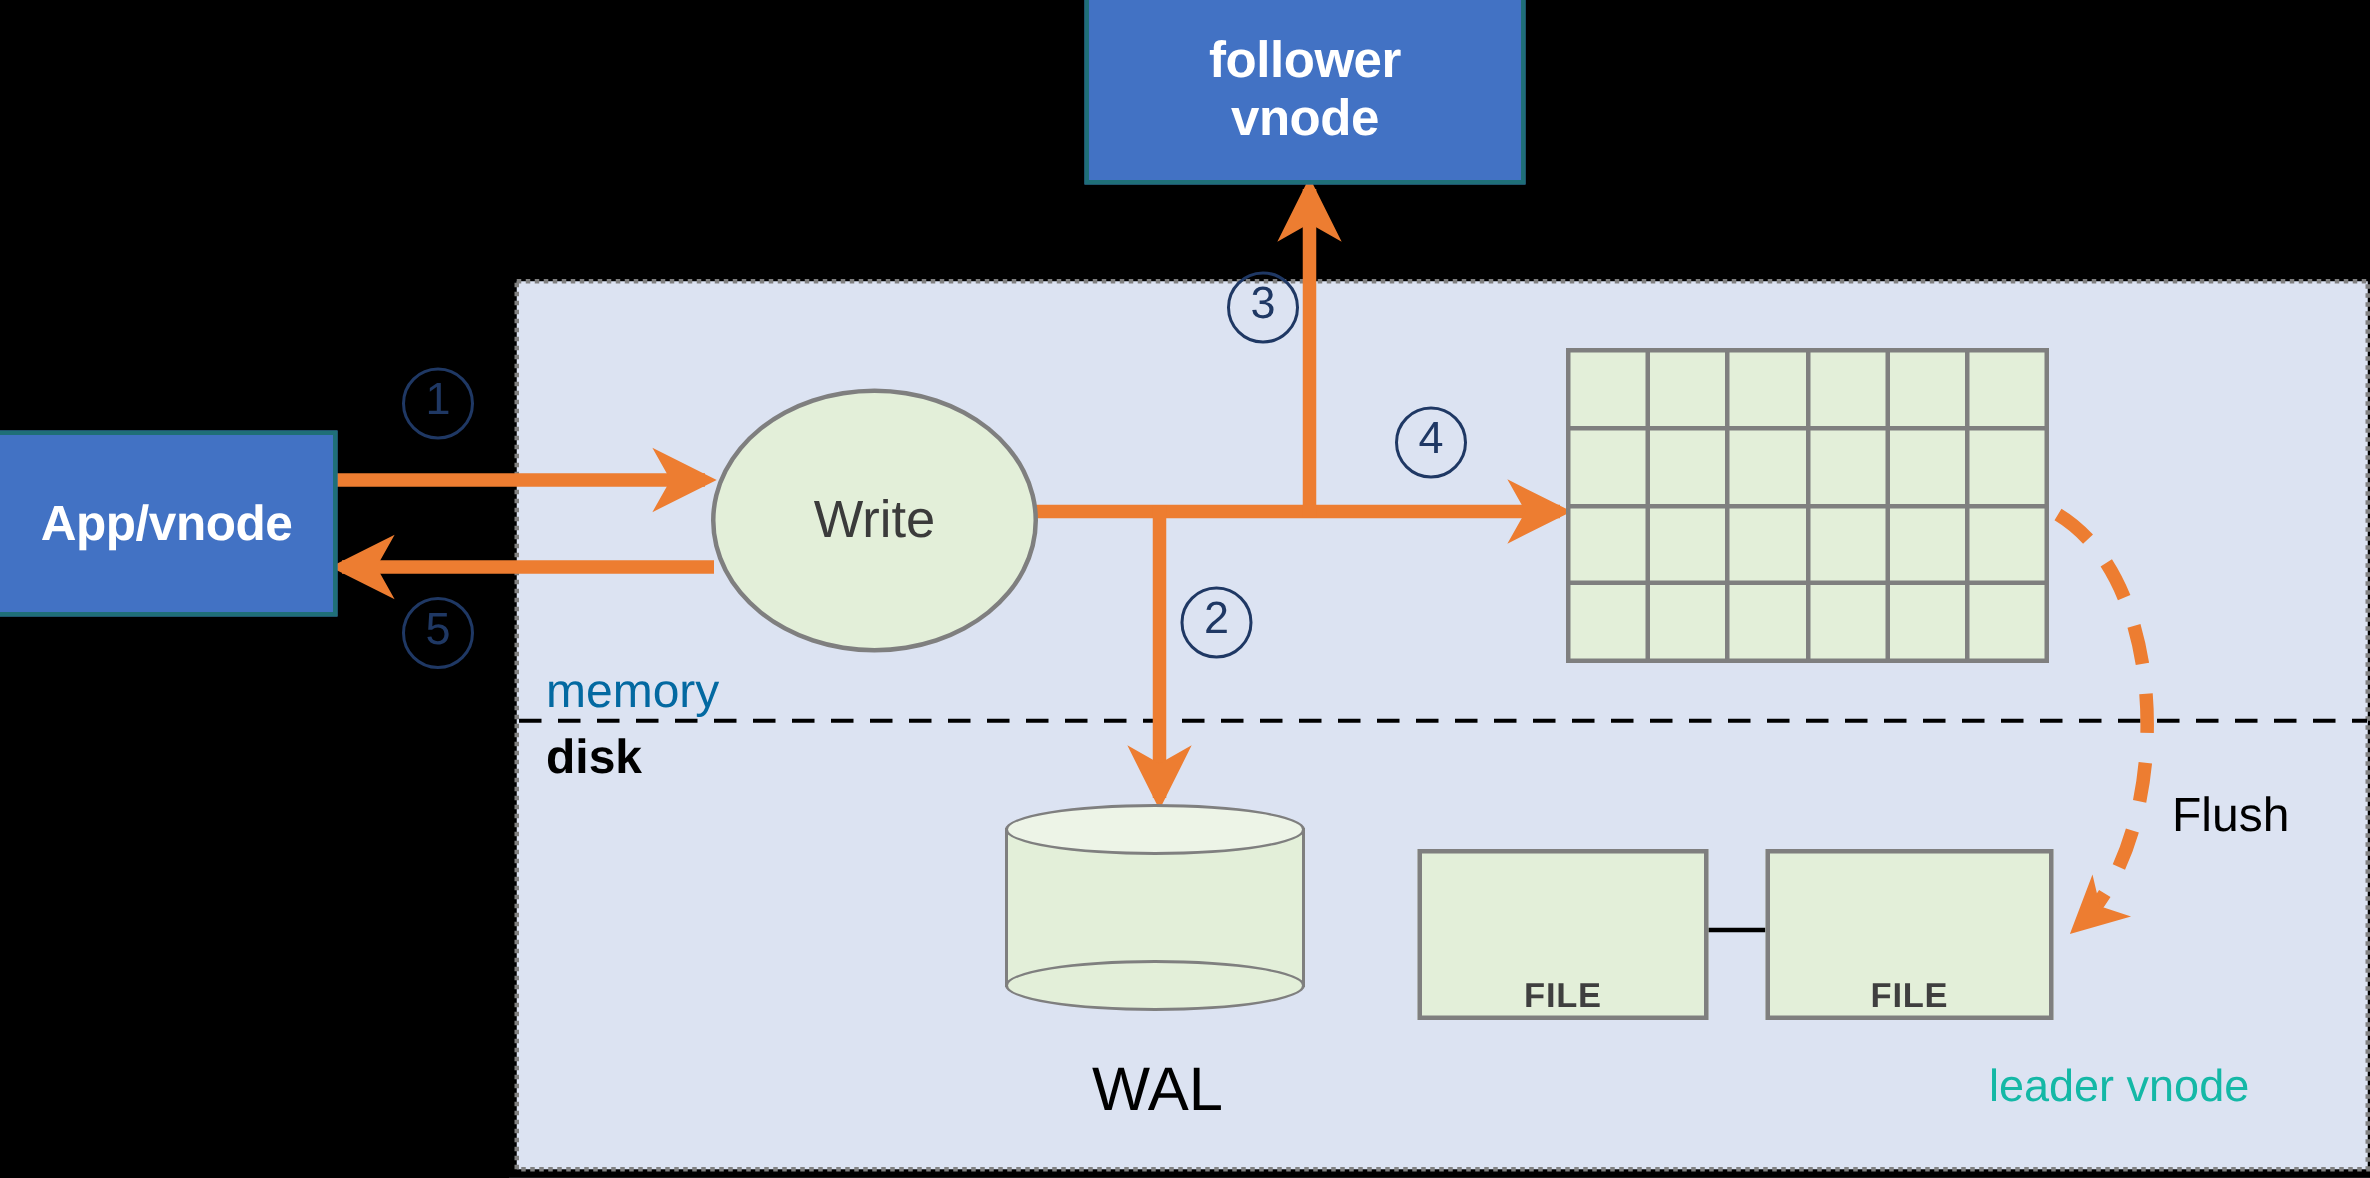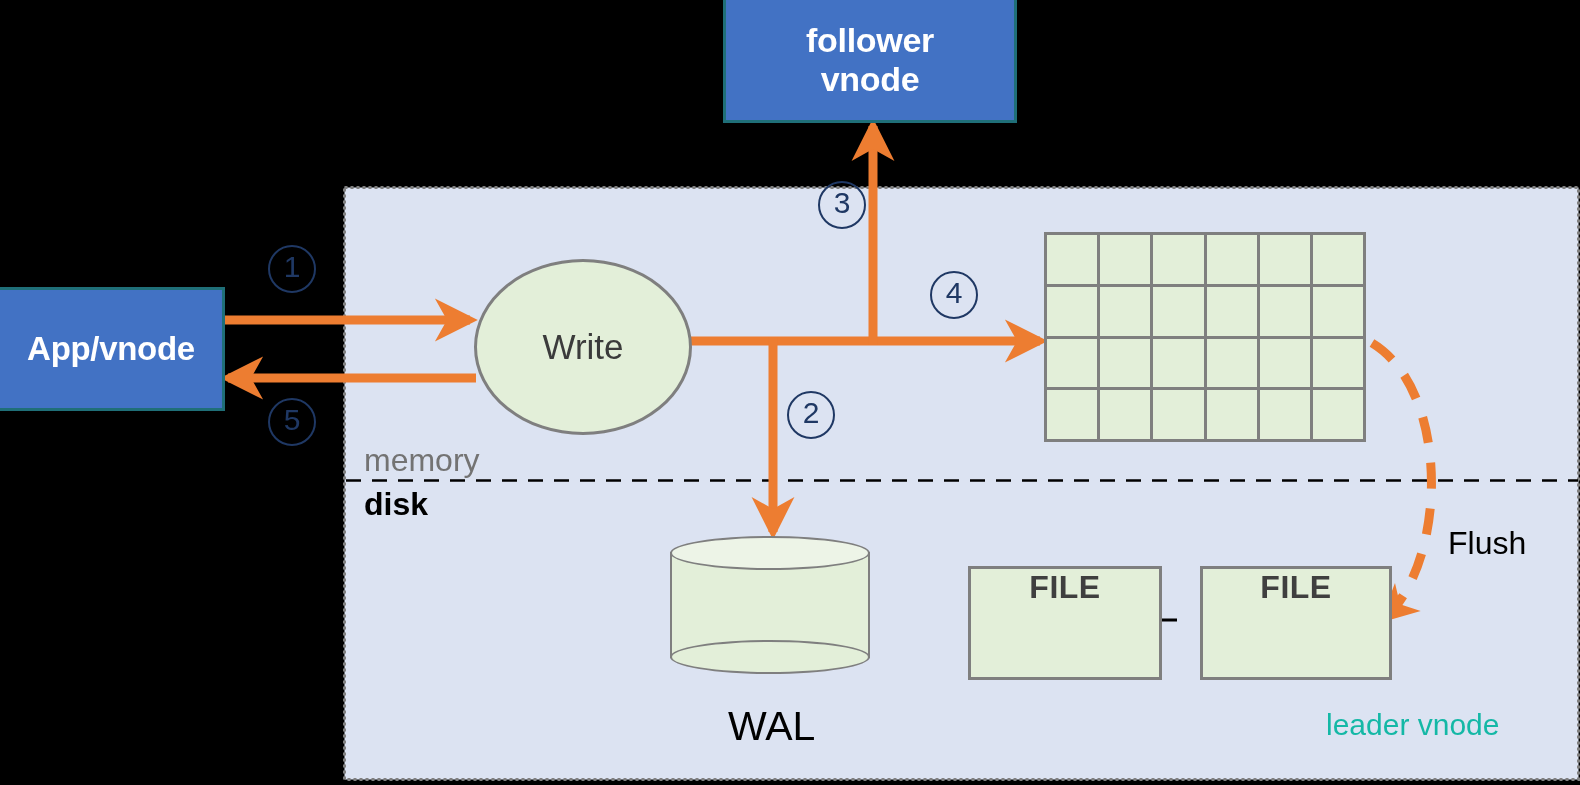--- a/index.html
+++ b/index.html
@@ -50,28 +50,28 @@
     background:#edf4e7;border:2.5px solid #7f7f7f;border-radius:50%;box-sizing:border-box;
   }
   #wal-cylinder .bottom{
     position:absolute;left:0;top:104px;width:100%;height:34px;
     background:#e3efd9;border:2.5px solid #7f7f7f;border-radius:50%;box-sizing:border-box;
   }
 
   
   .filebox{
     position:absolute;background:#e3efd9;border:3px solid #7f7f7f;
-    display:flex;align-items:flex-start;justify-content:center;
-    color:#3f3f3f;font-size:32px;font-weight:bold;letter-spacing:0.5px;margin-left:23px;
+    display:flex;align-items:flex-end;justify-content:center;
+    color:#3f3f3f;font-size:23px;font-weight:bold;letter-spacing:0.5px;
   }
   #file-box-1{left:945px;top:566px;width:188px;height:108px;}
   #file-box-2{left:1177px;top:566px;width:186px;height:108px;}
 
   
-  #memory-label{left:364px;top:442px;font-size:32px;color:#737373;}
+  #memory-label{left:364px;top:442px;font-size:32px;color:#0369a1;}
   #disk-label{left:364px;top:486px;font-size:32px;color:#000;font-weight:bold;}
   #wal-label{left:728px;top:703px;font-size:41px;color:#000;}
   #flush-label{left:1448px;top:509px;font-size:32px;color:#000;margin-top:16px;}
   #leader-vnode-label{left:1326px;top:708px;font-size:30px;color:#14b8a6;}
 
   
   .step{
     position:absolute;width:44px;height:44px;border-radius:50%;
     border:2.5px solid #1f3864;color:#1f3864;
     display:flex;align-items:center;justify-content:center;

